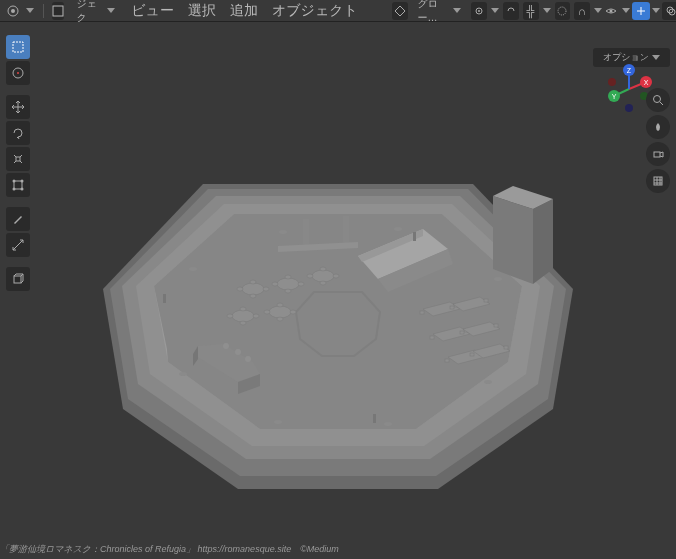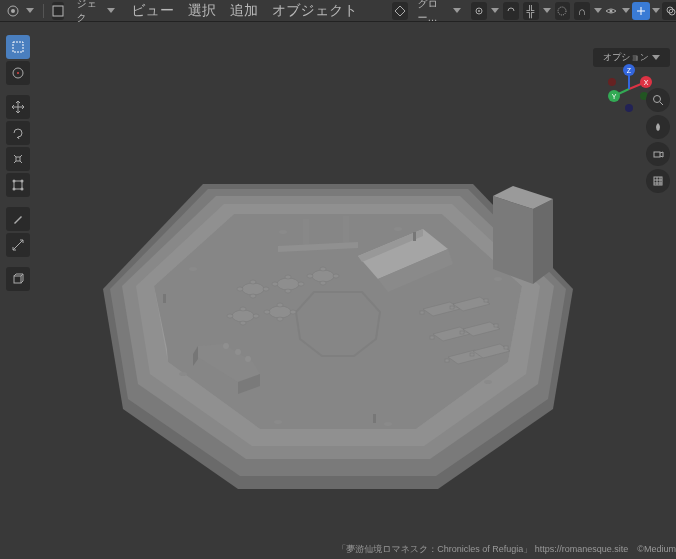--- a/index.html
+++ b/index.html
@@ -17,21 +17,21 @@
 .tool-btn{width:24px;height:24px;background:#2a2a2a;border-radius:3px;display:flex;align-items:center;justify-content:center;color:#b8b8b8;font-size:12px;}
 .tool-btn.active{background:#4a7fbf;color:#fff;}
 .tool-gap{height:6px;}
 .toolbar-right{position:absolute;right:6px;top:88px;width:24px;display:flex;flex-direction:column;gap:3px;}
 .rt-btn{width:24px;height:24px;background:#2c2c2c;border-radius:12px;display:flex;align-items:center;justify-content:center;color:#b8b8b8;font-size:11px;}
 .gizmo{position:absolute;right:20px;top:40px;width:54px;height:54px;}
 .gizmo svg{width:54px;height:54px;}
 .options-pill{position:absolute;right:6px;top:26px;background:#2a2a2a;color:#b8b8b8;font-size:9px;padding:3px 10px;border-radius:3px;display:flex;align-items:center;gap:3px;}
 .viewport{position:absolute;left:0;top:22px;right:0;bottom:0;background:#393939;overflow:hidden;}
 .render{position:absolute;left:50%;top:50%;transform:translate(-50%,-50%);}
-.footer-text{position:absolute;bottom:3px;left:0;right:0;text-align:right;color:#999;font-size:9px;}
+.footer-text{position:absolute;bottom:3px;left:0;right:0;text-align:left;color:#999;font-size:9px;font-style:italic;}
 .hdr-icon{width:16px;height:16px;display:flex;align-items:center;justify-content:center;}
 .sphere-group{display:flex;gap:1px;background:#2a2a2a;border-radius:9px;padding:1px;}
 .sphere{width:16px;height:16px;border-radius:50%;background:radial-gradient(circle at 30% 30%,#888,#333);}
 .arrow-down{border-left:4px solid transparent;border-right:4px solid transparent;border-top:5px solid #999;display:inline-block;}
 </style>
 </head>
 <body>
 
 <div class="header">
   <div class="header-left">

